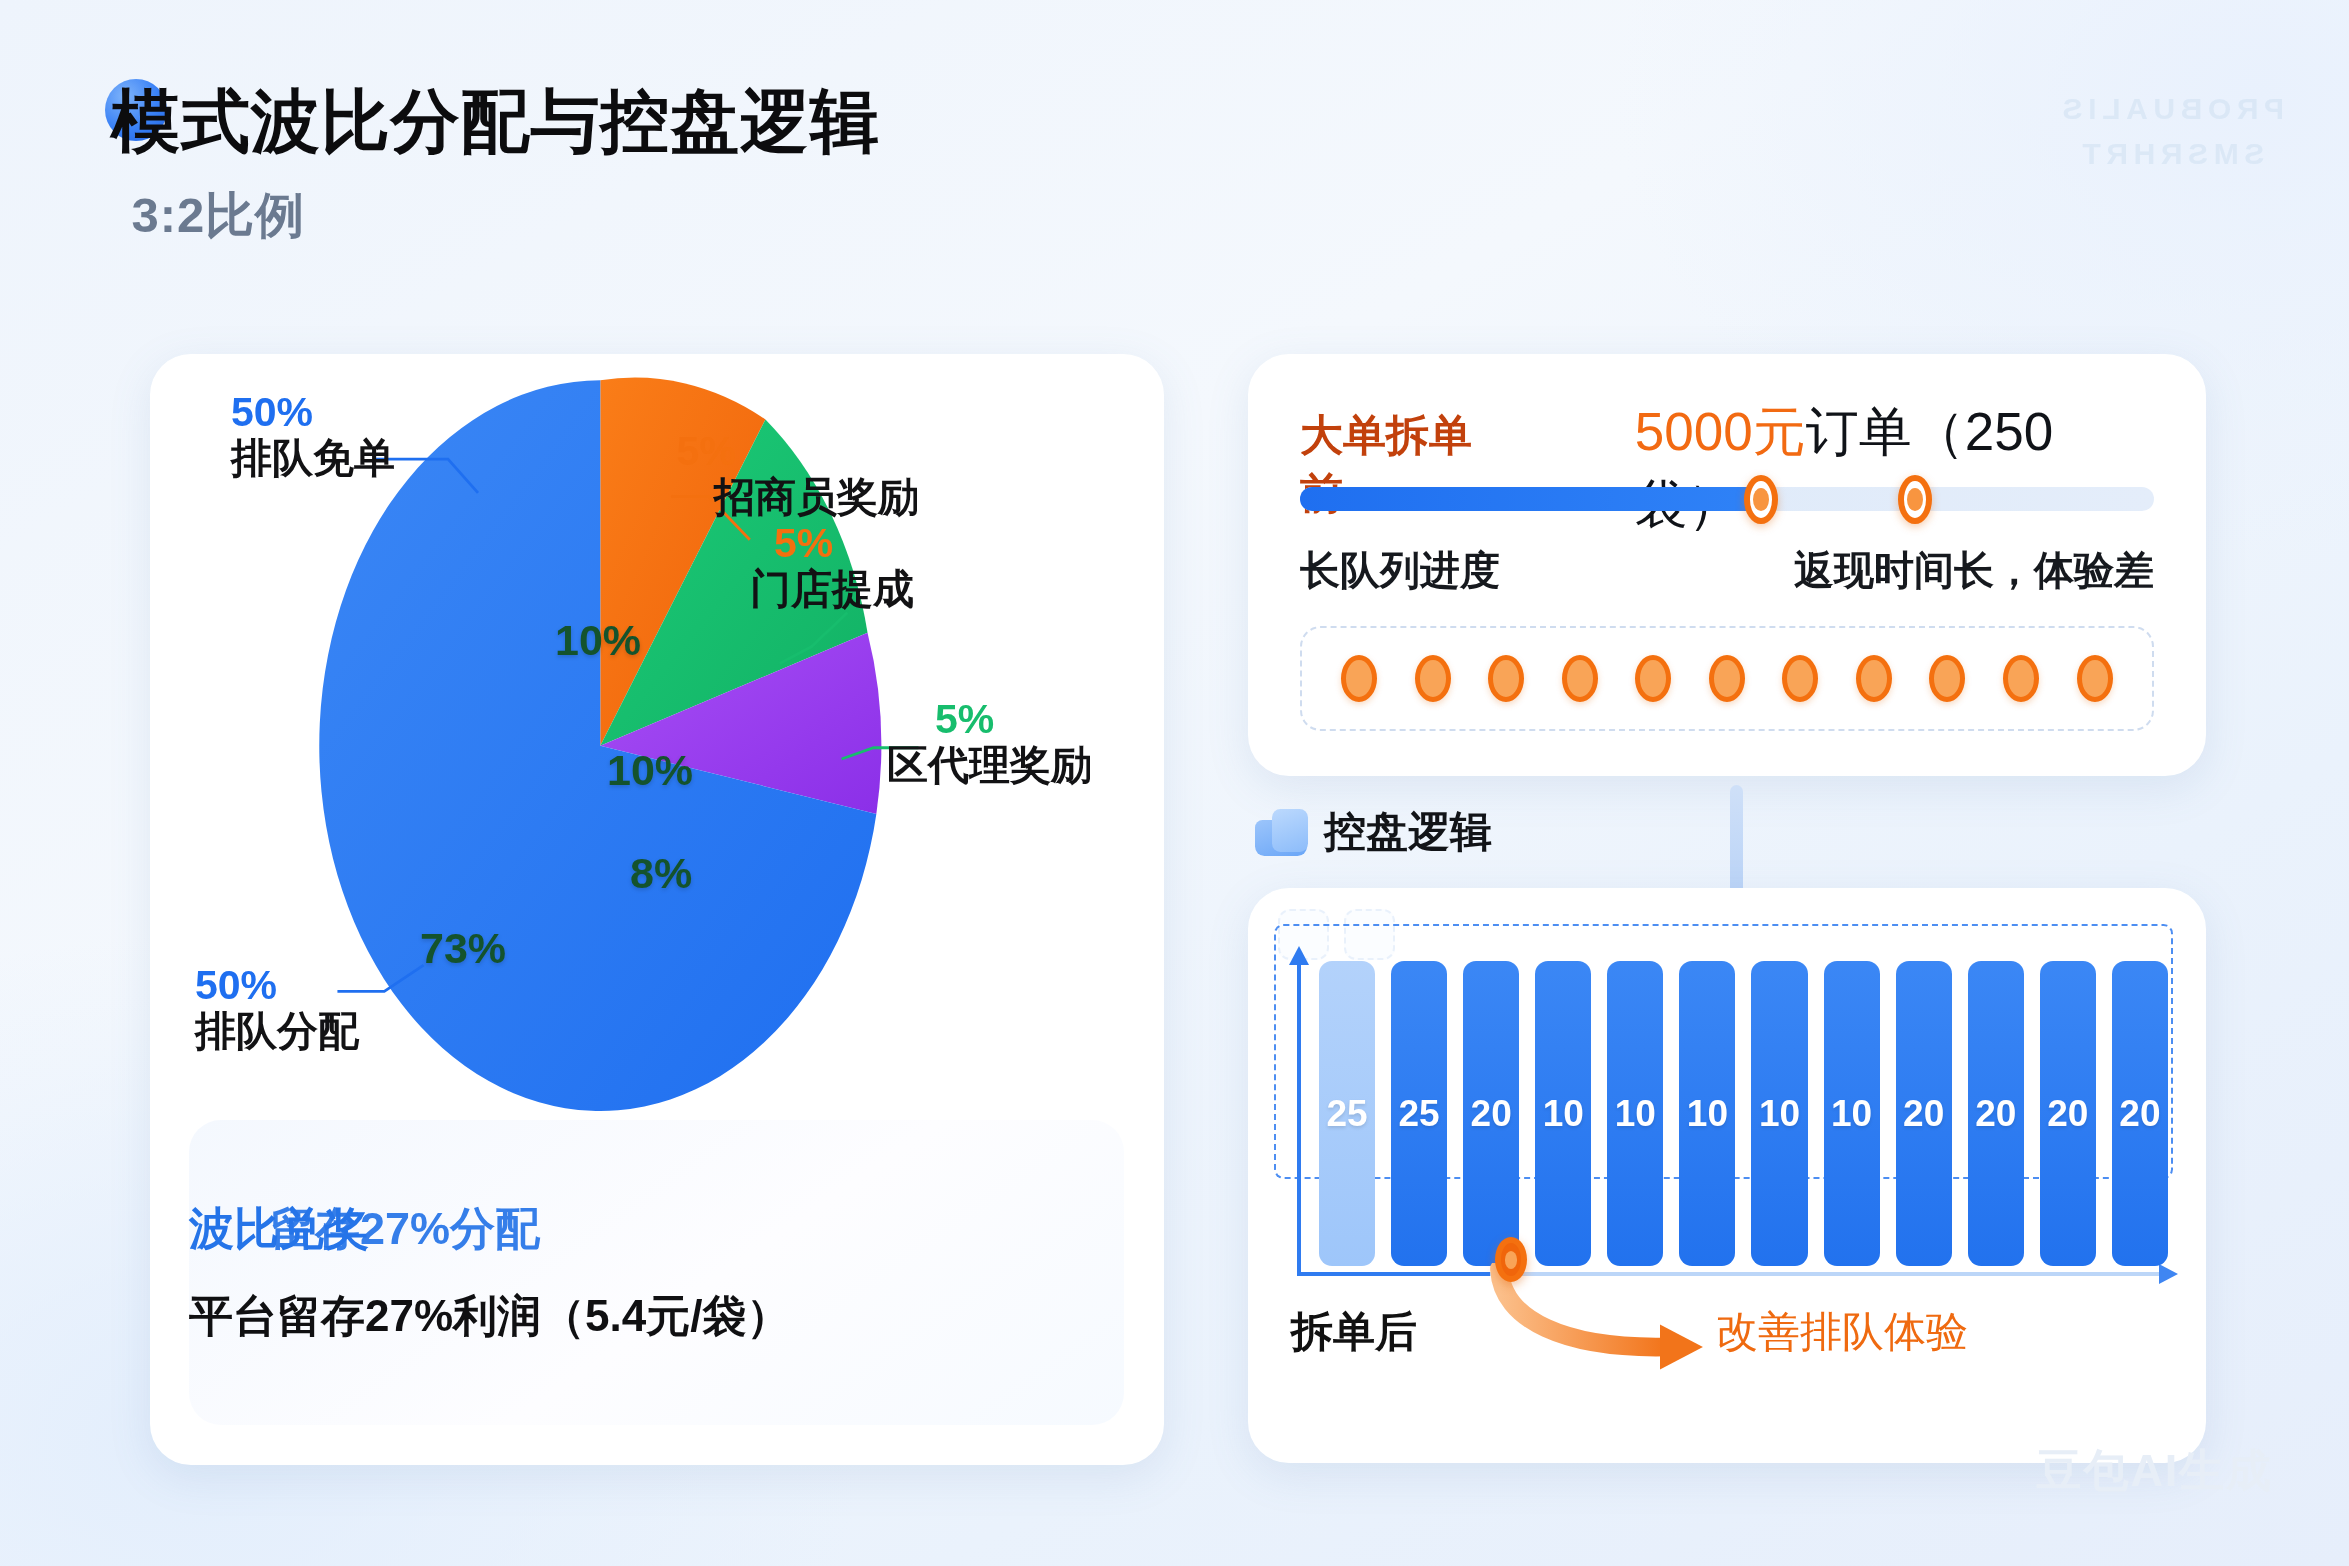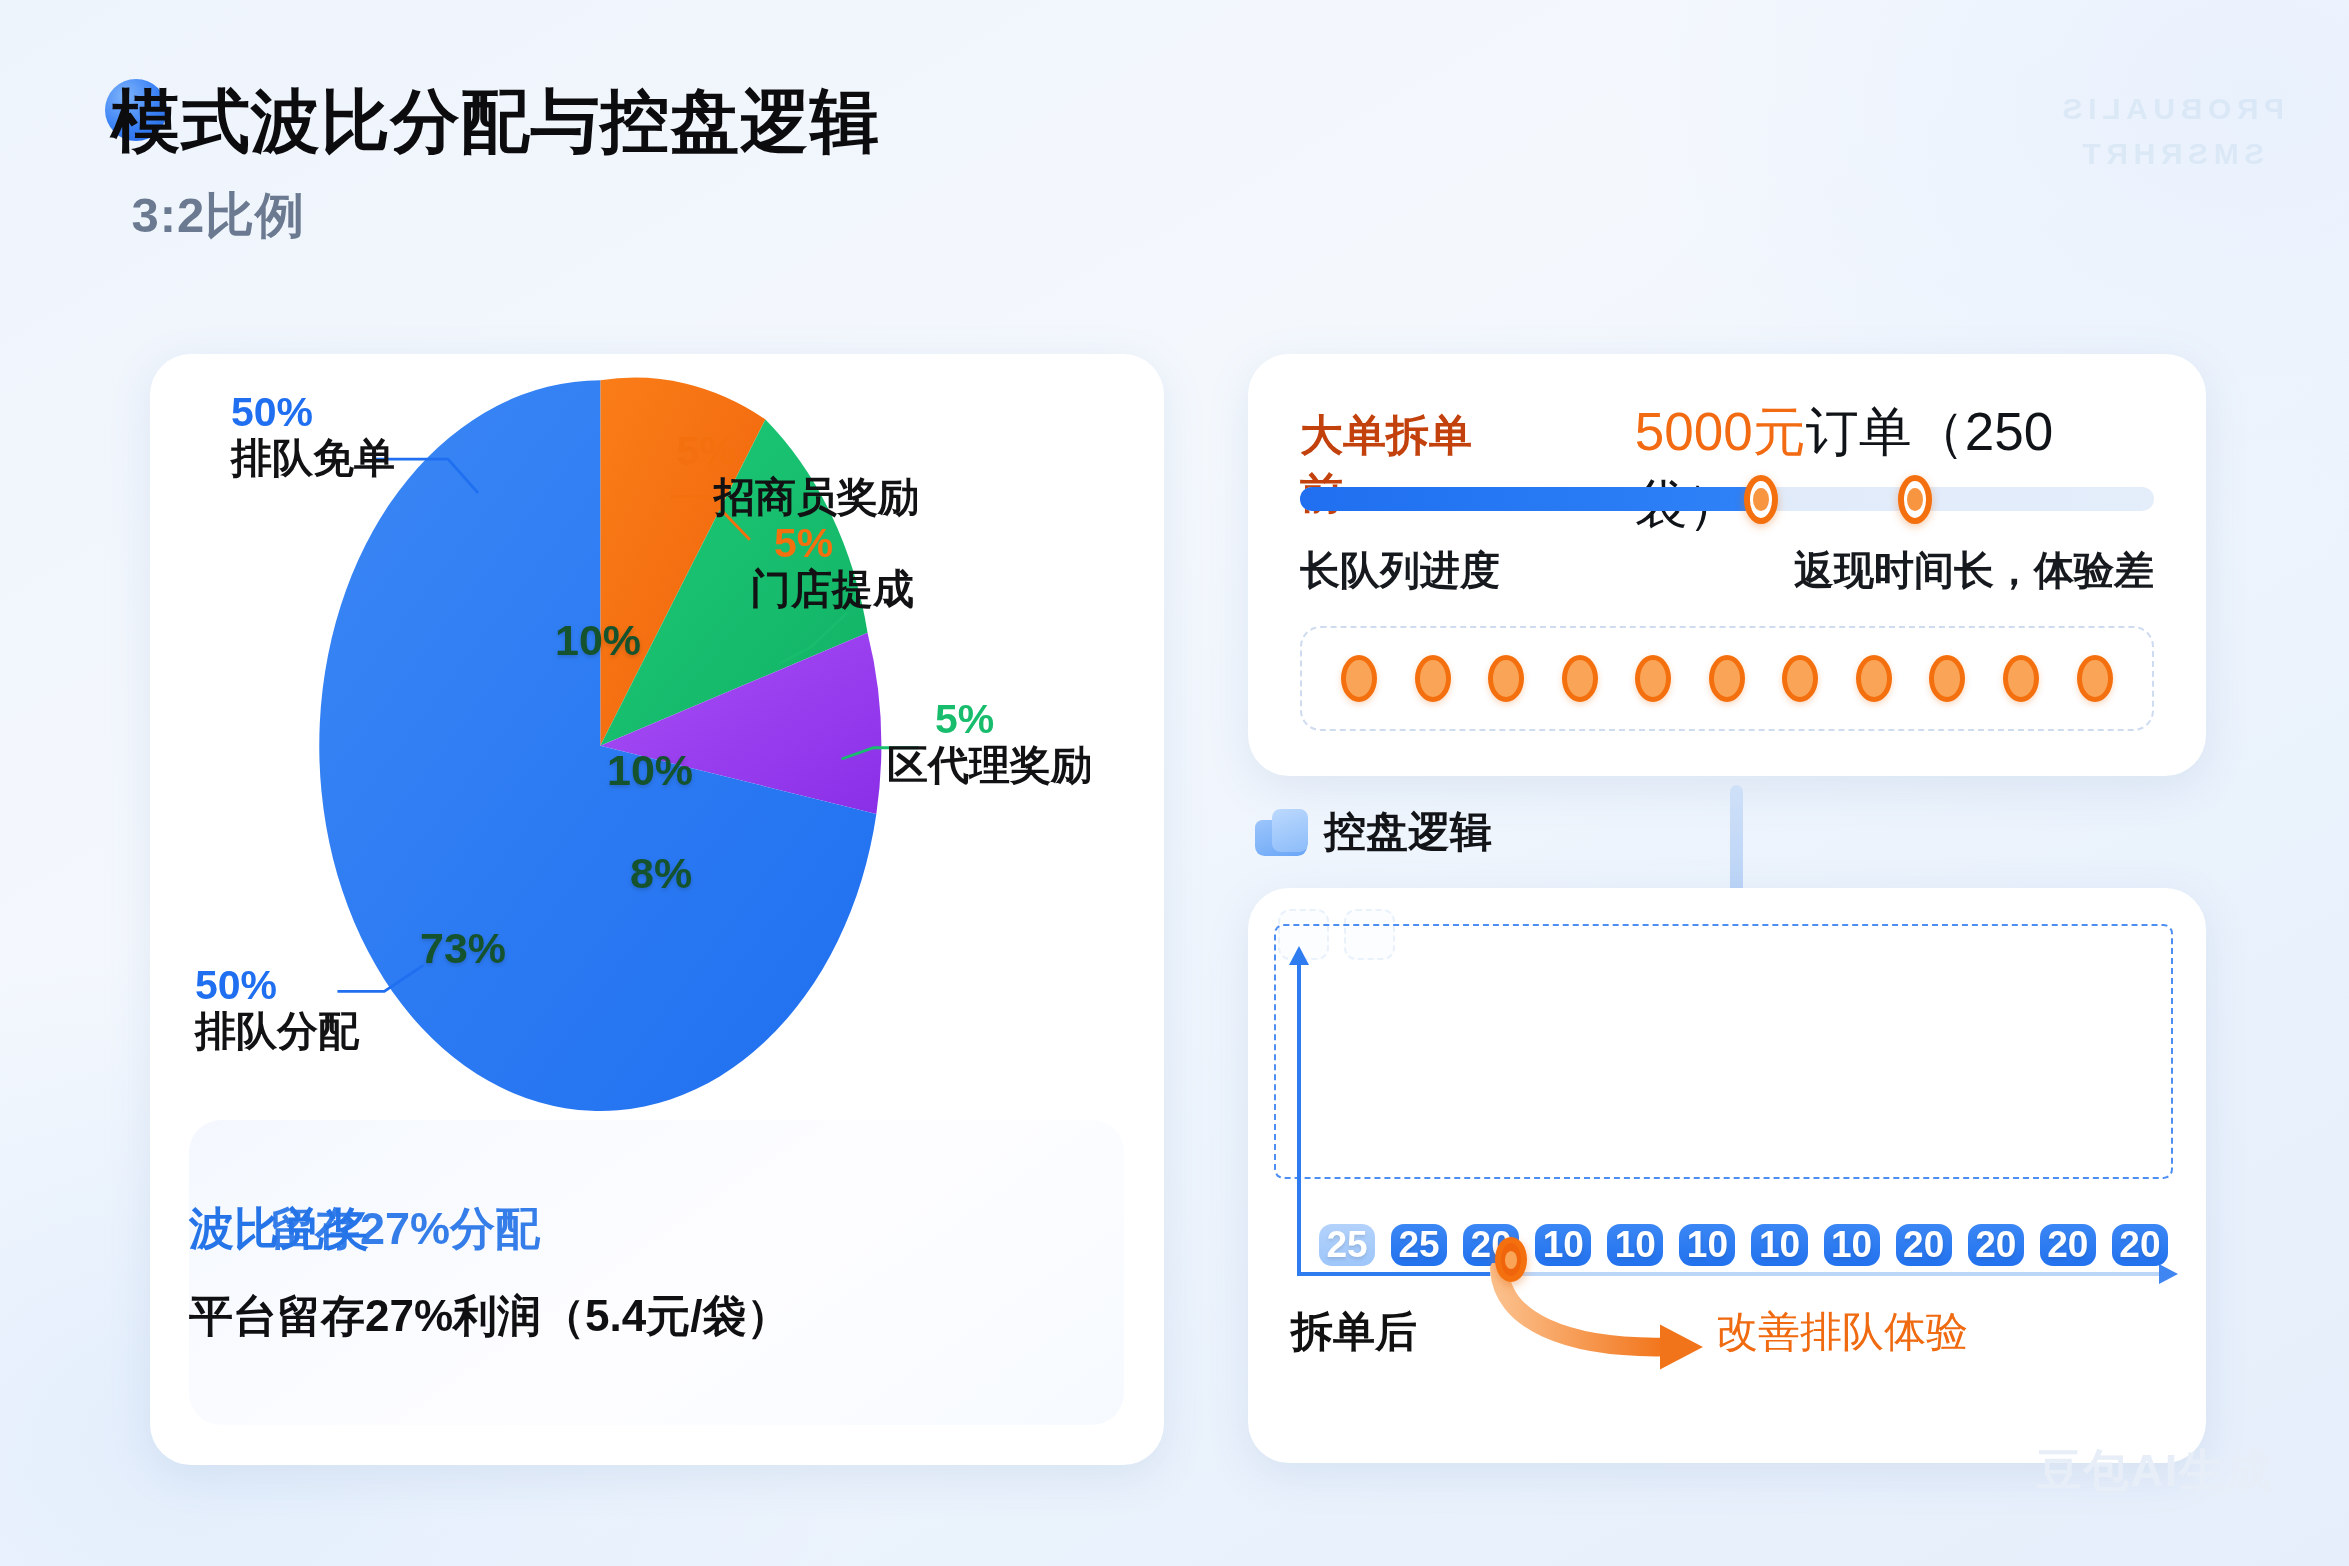--- a/index.html
+++ b/index.html
@@ -140,21 +140,21 @@
   .axis-y::before{ content:""; position:absolute; left:-8.4px; top:-3.7px; width:0; height:0;
     border-left:10.3px solid transparent; border-right:10.3px solid transparent; border-bottom:19px solid #2f7bf0;}
   .axis-x{
     position:absolute; left:49px; top:384px; width:877px; height:3.7px;
     background:linear-gradient(90deg,#2f7bf0 0%,#2f7bf0 22%,#bcd6f8 22%,#bcd6f8 100%);
   }
   .axis-x::after{ content:""; position:absolute; right:-3.7px; top:-8.4px; width:0; height:0;
     border-top:10.3px solid transparent; border-bottom:10.3px solid transparent; border-left:19px solid #3f86f2;}
   .tick-mid{ position:absolute; left:264px; top:356px; width:3.7px; height:32px; background:#2f7bf0;}
 
-  .bars{ position:absolute; left:71px; top:73px; width:849px; height:305px; display:flex; gap:16px;align-items:flex-end;}
+  .bars{ position:absolute; left:71px; top:73px; width:849px; height:305px; display:flex; gap:16px;}
   .bar{
     flex:1; border-radius:13px; position:relative;
     background:linear-gradient(180deg,#3b87f5 0%,#2272ee 100%);
     display:flex; align-items:center; justify-content:center;
   }
   .bar.light{ background:linear-gradient(180deg,#b3d2fb 0%,#9ec6fa 100%); }
   .bar span{ color:#fff; font-size:37px; font-weight:bold; text-shadow:0 1.9px 3.7px rgba(0,0,0,.12); }
 
   .pin{
     position:absolute; left:247px; top:349px; width:32px; height:45px; border-radius:50%;

